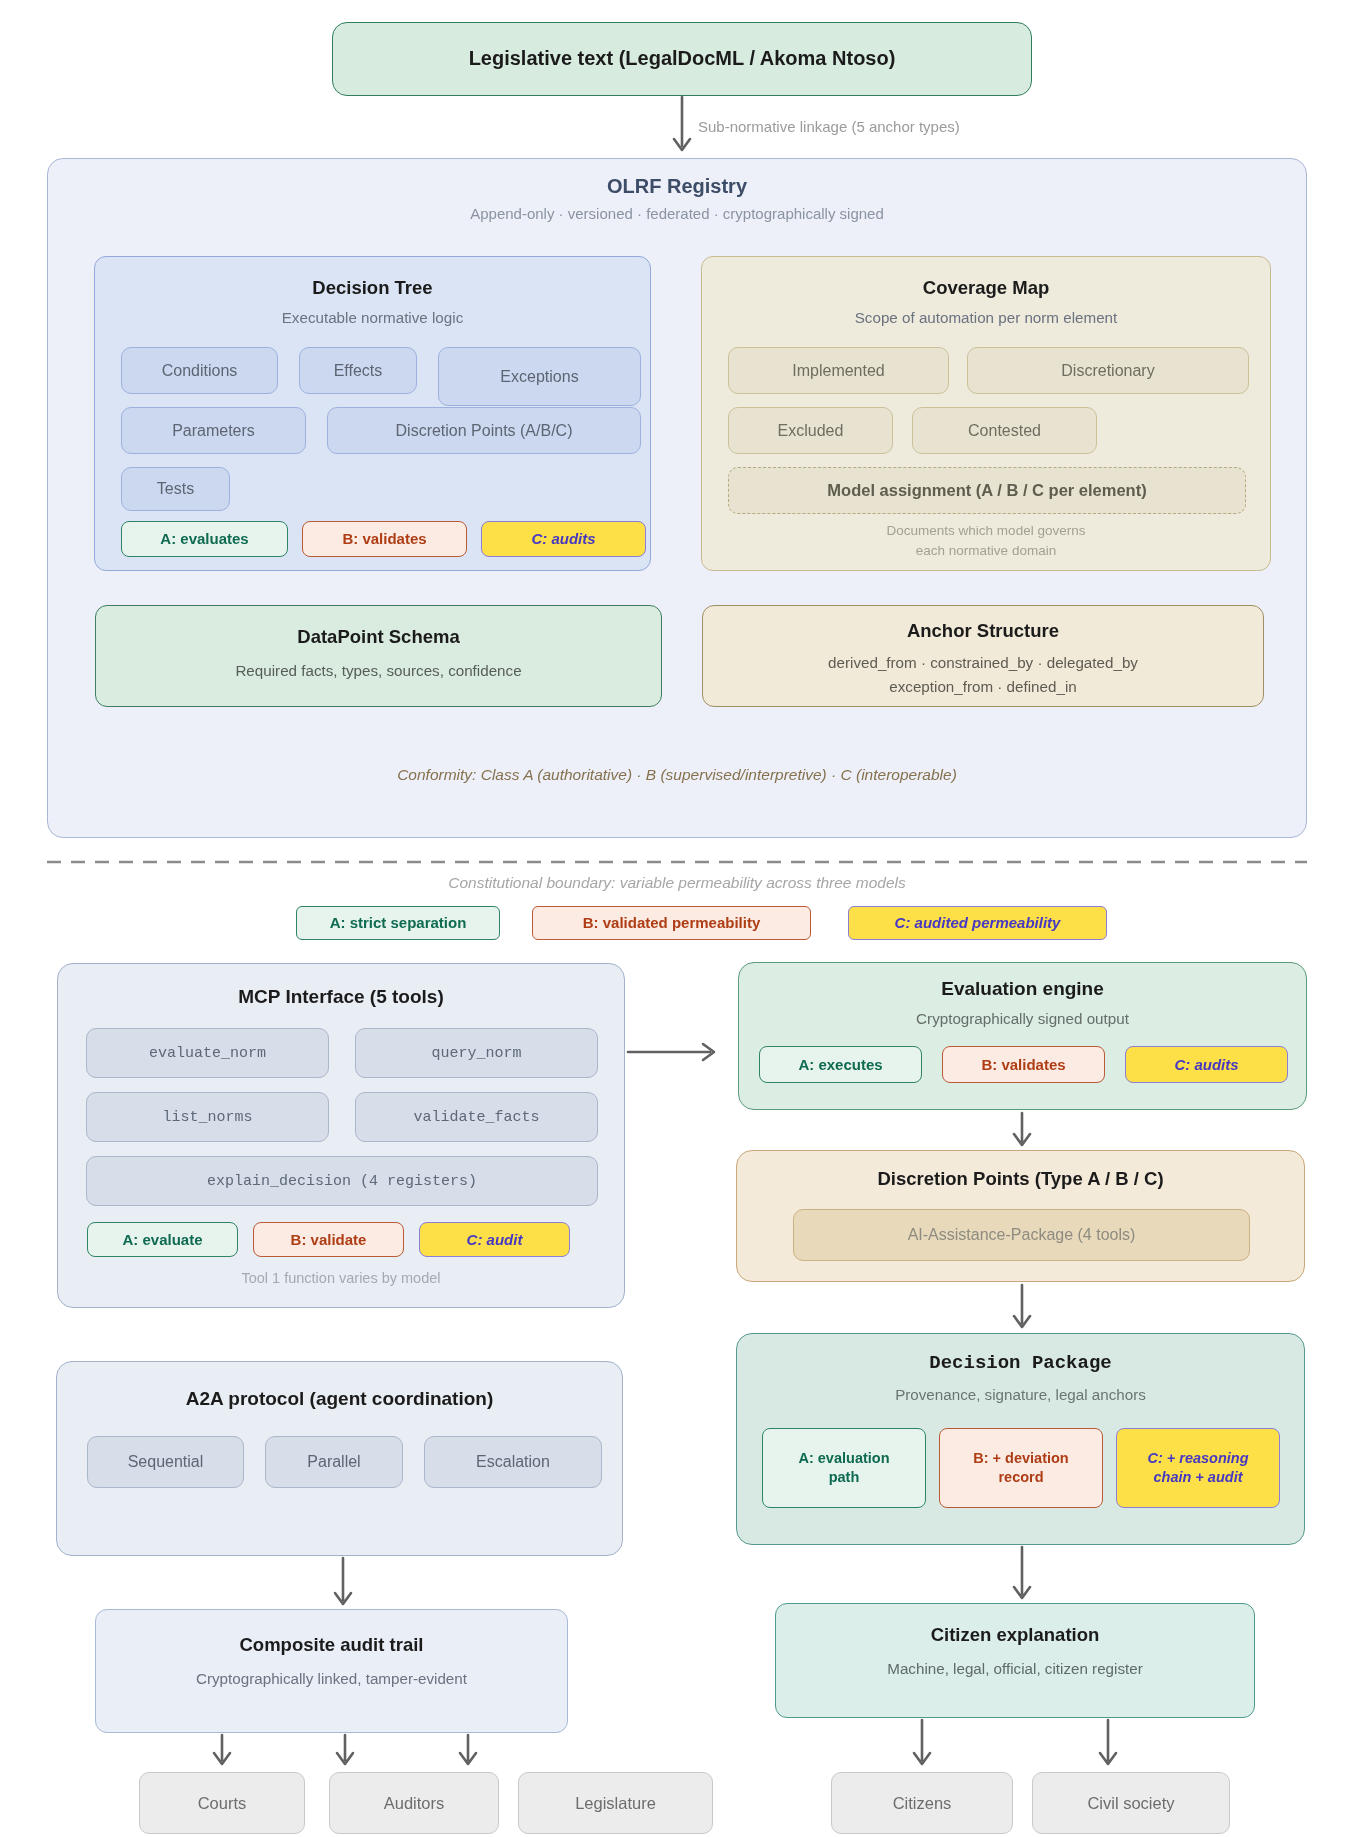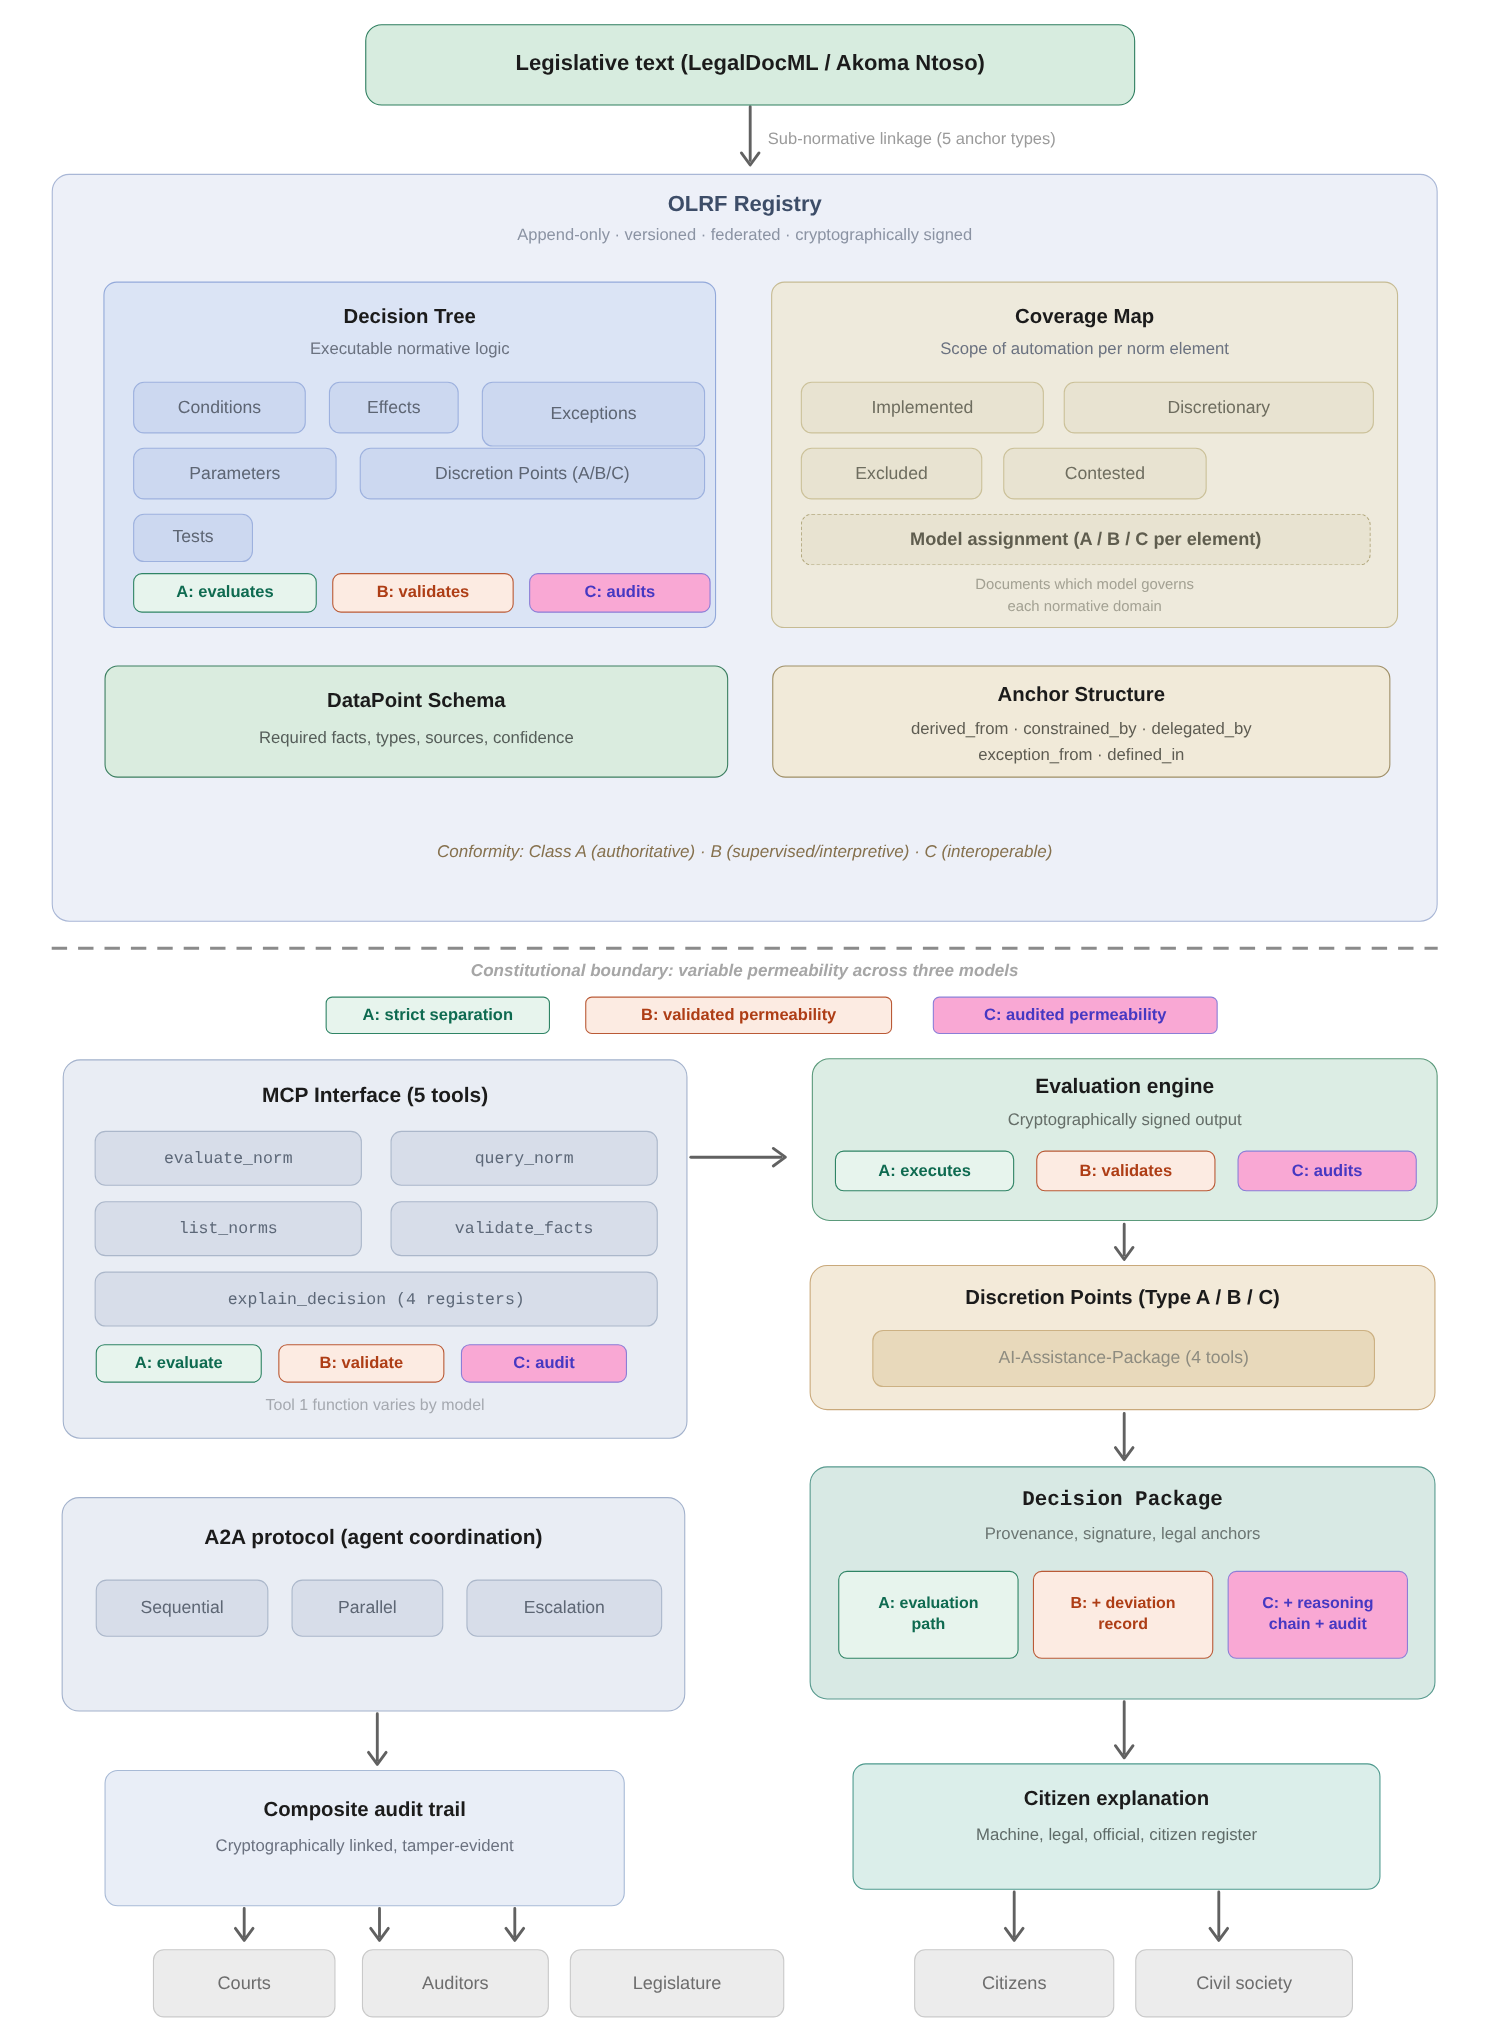--- a/index.html
+++ b/index.html
@@ -49,21 +49,21 @@
   .chip.slate{background:#d7dde9;border-color:#abb7ca;color:#5d6674;}
   .chip.mono{font-family:"Liberation Mono","DejaVu Sans Mono",monospace;font-size:15px;color:#5d6878;}
   .chip.tan-dark{background:#e8d9bb;border-color:#ccb183;color:#8e8c80;}
 
   
   .badge{position:absolute;box-sizing:border-box;border:1.4px solid;border-radius:8px;
          display:flex;align-items:center;justify-content:center;
          font-size:15px;font-weight:700;line-height:1.3;text-align:center;}
   .badge.green{background:#e7f4ed;border-color:#2f8465;color:#0e6a50;}
   .badge.red{background:#fcebe2;border-color:#ba5a36;color:#ae3d15;}
-  .badge.purple{background:#f9a8d4;border-color:#8b7ed7;color:#4638c2;}
+  .badge.purple{background:#fde047;border-color:#8b7ed7;color:#4638c2;font-style:italic;}
   .badge.pill{border-radius:6px;}
 
   .note{font-size:13.5px;color:#a3a193;}
   .footnote{font-size:14.5px;color:#a5a9b0;}
   .italic-brown{font-size:15.5px;font-style:italic;color:#86714e;}
   .italic-gray{font-size:15.5px;font-style:italic;color:#a6a6a6;}
   .arrow-label{font-size:15px;color:#9b9b9b;}
   svg.layer{position:absolute;left:0;top:0;pointer-events:none;}
 </style>
 </head>
@@ -163,21 +163,21 @@
 
     <div class="box as r12" style="left:654px;top:446px;width:562px;height:102px;">
       <div class="abs ctr title-lg" style="top:14px;">Anchor Structure</div>
       <div class="abs ctr sub-anchor" style="top:48px;">derived_from · constrained_by · delegated_by</div>
       <div class="abs ctr sub-anchor" style="top:72px;">exception_from · defined_in</div>
     </div>
 
     <div class="abs ctr italic-brown" style="top:607px;">Conformity: Class A (authoritative) · B (supervised/interpretive) · C (interoperable)</div>
   </div>
 
-  <div class="abs ctr italic-gray" style="top:874px;font-weight:bold;">Constitutional boundary: variable permeability across three models</div>
+  <div class="abs ctr italic-gray" style="top:874px;">Constitutional boundary: variable permeability across three models</div>
   <div class="badge green pill" style="left:296px;top:906px;width:204px;height:34px;">A: strict separation</div>
   <div class="badge red pill" style="left:532px;top:906px;width:279px;height:34px;">B: validated permeability</div>
   <div class="badge purple pill" style="left:848px;top:906px;width:259px;height:34px;">C: audited permeability</div>
 
   <div class="box mcp r16" style="left:57px;top:963px;width:568px;height:345px;">
     <div class="abs ctr title-xl" style="top:22px;font-size:19px;">MCP Interface (5 tools)</div>
     <div class="chip slate mono" style="left:28px;top:64px;width:243px;height:50px;">evaluate_norm</div>
     <div class="chip slate mono" style="left:297px;top:64px;width:243px;height:50px;">query_norm</div>
     <div class="chip slate mono" style="left:28px;top:128px;width:243px;height:50px;">list_norms</div>
     <div class="chip slate mono" style="left:297px;top:128px;width:243px;height:50px;">validate_facts</div>

